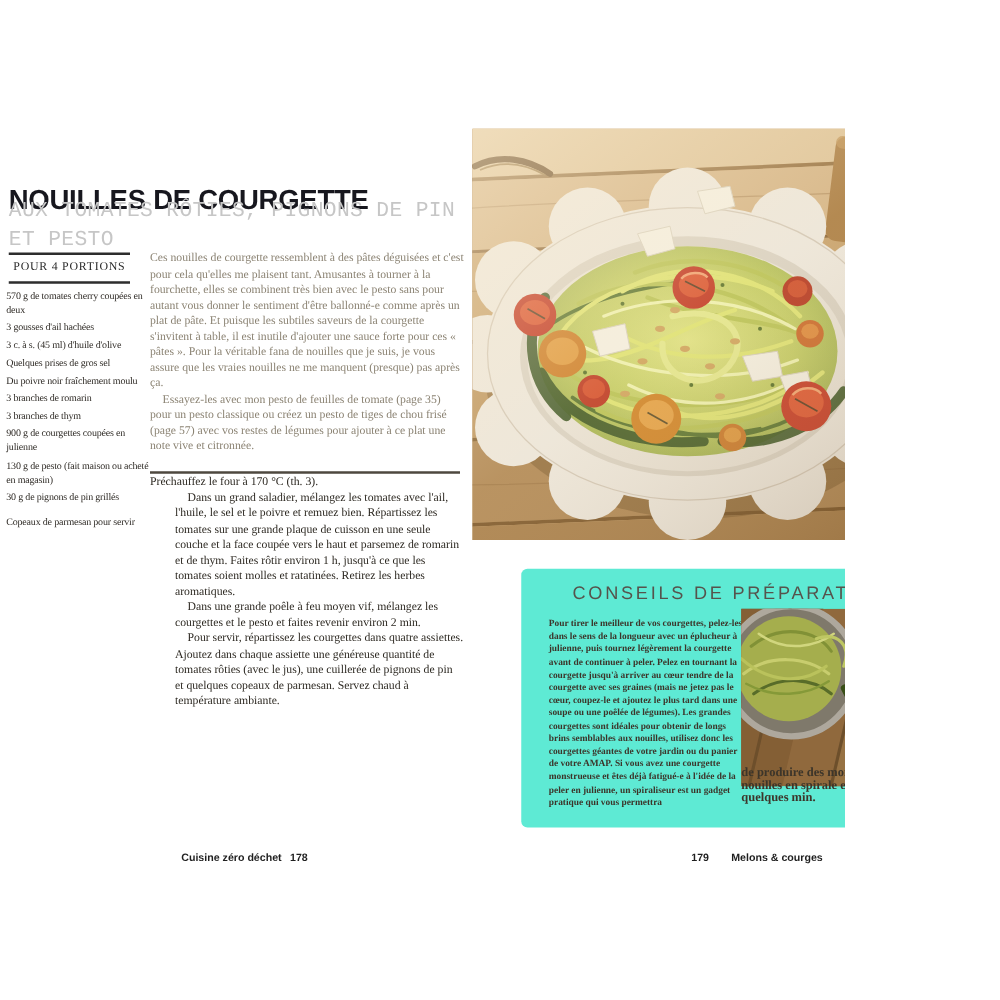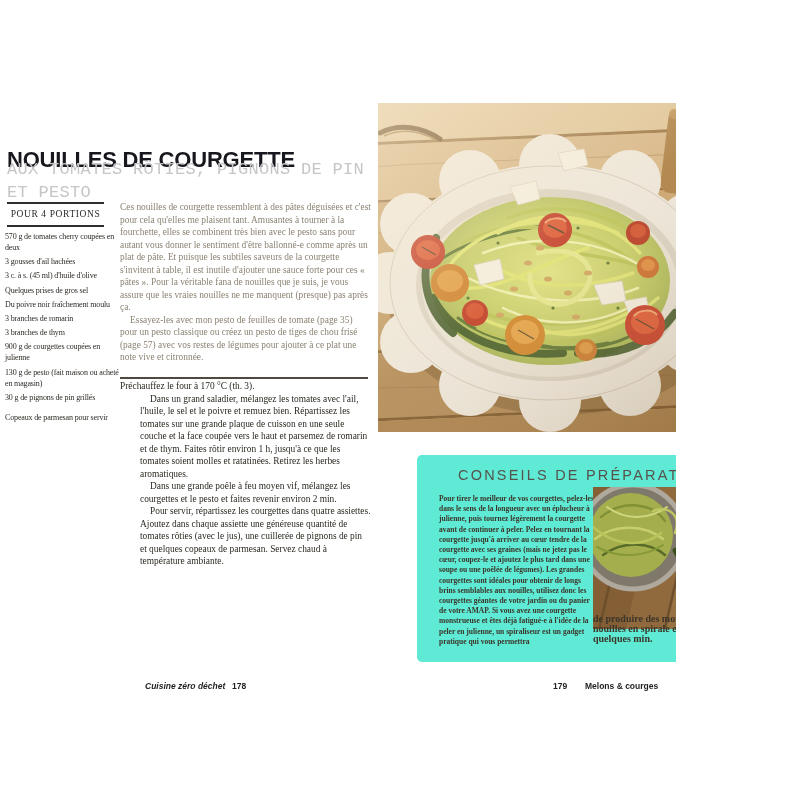--- a/index.html
+++ b/index.html
@@ -93,21 +93,21 @@
 
   <div class="rule"></div>
 
   <div class="steps">
     <p>Préchauffez le four à 170 °C (th. 3).</p>
     <p>Dans un grand saladier, mélangez les tomates avec l'ail, l'huile, le sel et le poivre et remuez bien. Répartissez les tomates sur une grande plaque de cuisson en une seule couche et la face coupée vers le haut et parsemez de romarin et de thym. Faites rôtir environ 1 h, jusqu'à ce que les tomates soient molles et ratatinées. Retirez les herbes aromatiques.</p>
     <p>Dans une grande poêle à feu moyen vif, mélangez les courgettes et le pesto et faites revenir environ 2 min.</p>
     <p>Pour servir, répartissez les courgettes dans quatre assiettes. Ajoutez dans chaque assiette une généreuse quantité de tomates rôties (avec le jus), une cuillerée de pignons de pin et quelques copeaux de parmesan. Servez chaud à température ambiante.</p>
   </div>
 
-  <span class="footer footer-left-label" style="position:absolute;font-style:italic;">Cuisine zéro déchet</span>
+  <span class="footer footer-left-label" style="position:absolute;">Cuisine zéro déchet</span>
   <span class="footer footer-left-num" style="position:absolute;">178</span>
 
   <div class="dish-photo" role="img" aria-label="Assiette de nouilles de courgette aux tomates rôties, pignons de pin et parmesan sur une table en bois">
     <svg viewBox="0 0 422 329" preserveAspectRatio="none">
       <defs>
         <linearGradient id="vign" x1="0" y1="0" x2="1" y2="1">
           <stop offset="0" stop-color="#fff3da" stop-opacity="0.55"></stop>
           <stop offset="0.45" stop-color="#ffeecd" stop-opacity="0.12"></stop>
           <stop offset="1" stop-color="#5e3c16" stop-opacity="0.28"></stop>
         </linearGradient>

